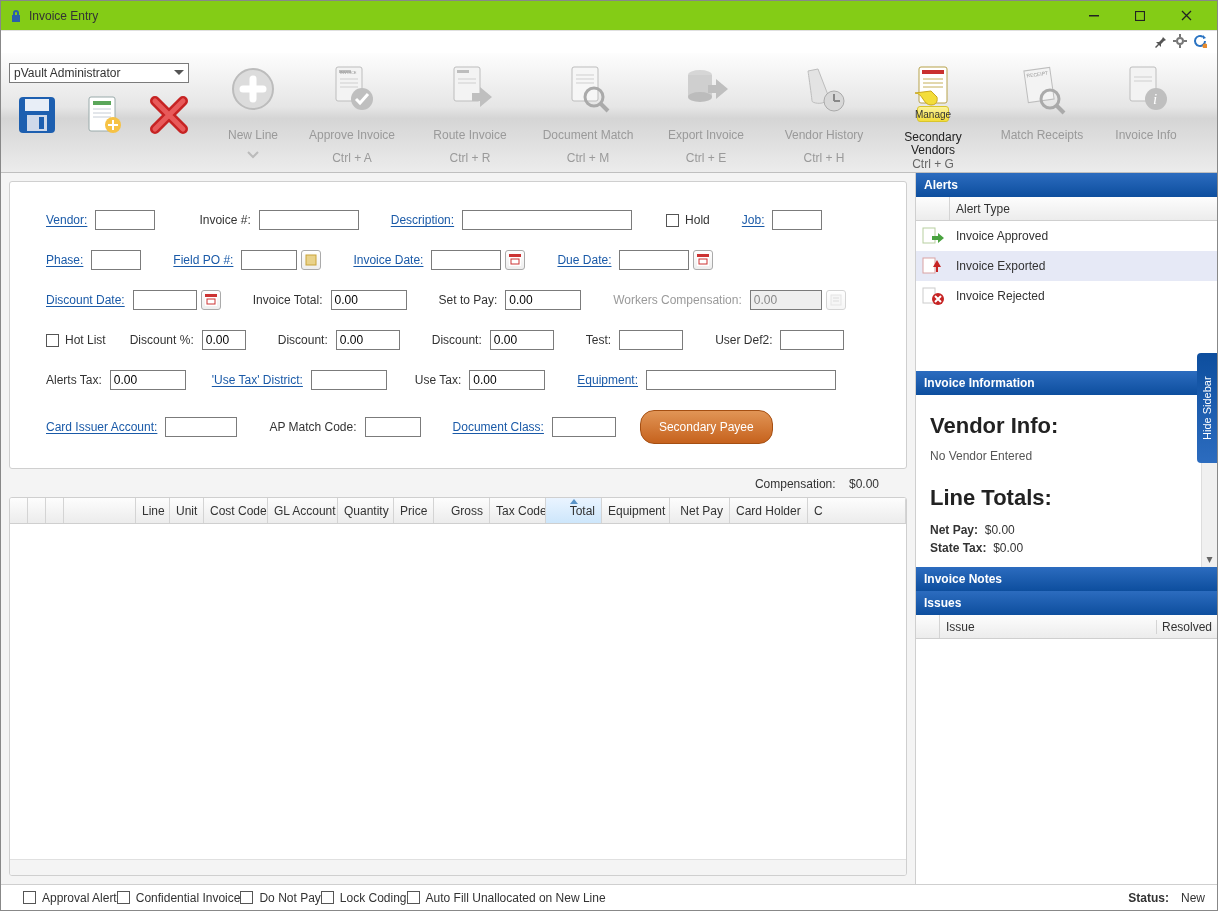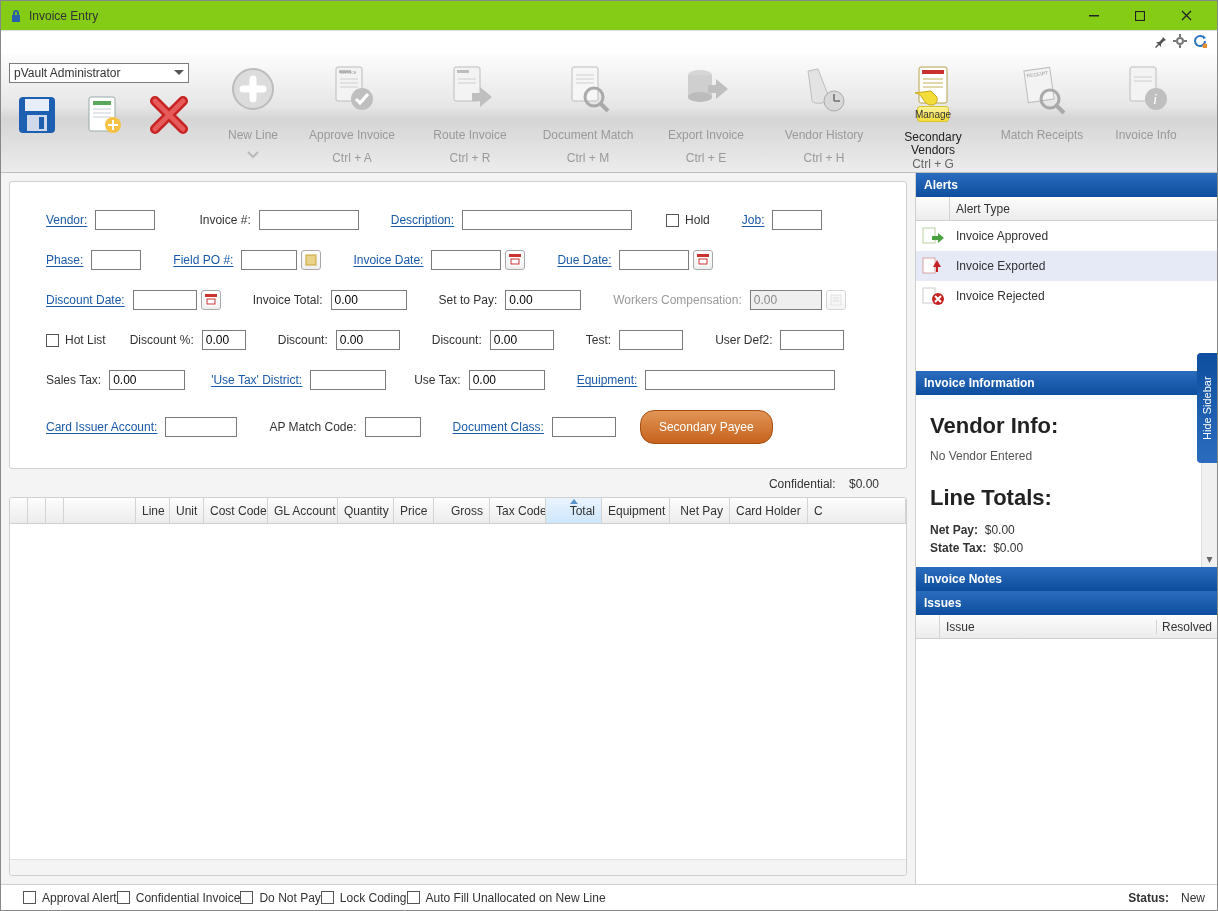--- a/index.html
+++ b/index.html
@@ -423,21 +423,21 @@
           <input class="inp" style="width: 64px;" value="0.00">
           <span class="gap" style="width:28px"></span>
           <span class="lbl plain">Test:</span>
           <input class="inp" style="width: 64px;">
           <span class="gap" style="width:28px"></span>
           <span class="lbl plain">User Def2:</span>
           <input class="inp" style="width: 64px;">
         </div>
 
         <div class="row">
-          <span class="lbl plain">Sales Tax:</span>
+          <span class="lbl plain">Alerts Tax:</span>
           <input class="inp" style="width: 76px;" value="0.00">
           <span class="gap" style="width:22px"></span>
           <span class="lbl">'Use Tax' District:</span>
           <input class="inp" style="width: 76px;">
           <span class="gap" style="width:24px"></span>
           <span class="lbl plain">Use Tax:</span>
           <input class="inp" style="width: 76px;" value="0.00">
           <span class="gap" style="width:28px"></span>
           <span class="lbl">Equipment:</span>
           <input class="inp" style="width: 190px;">
@@ -451,21 +451,21 @@
           <input class="inp" style="width: 56px;">
           <span class="gap" style="width:28px"></span>
           <span class="lbl">Document Class:</span>
           <input class="inp" style="width: 64px;">
           <span class="gap" style="width:20px"></span>
           <span class="sec-payee">Secondary Payee</span>
         </div>
       </div>
 
       <div class="unalloc">
-        <span>Confidential:</span>
+        <span>Compensation:</span>
         &nbsp;&nbsp;
         <span>$0.00</span>
       </div>
 
       <div class="grid-wrap">
         <div class="grid-head">
           <div class="gh" style="width:18px"></div>
           <div class="gh" style="width:18px"></div>
           <div class="gh" style="width:18px"></div>
           <div class="gh" style="width:72px"></div>

